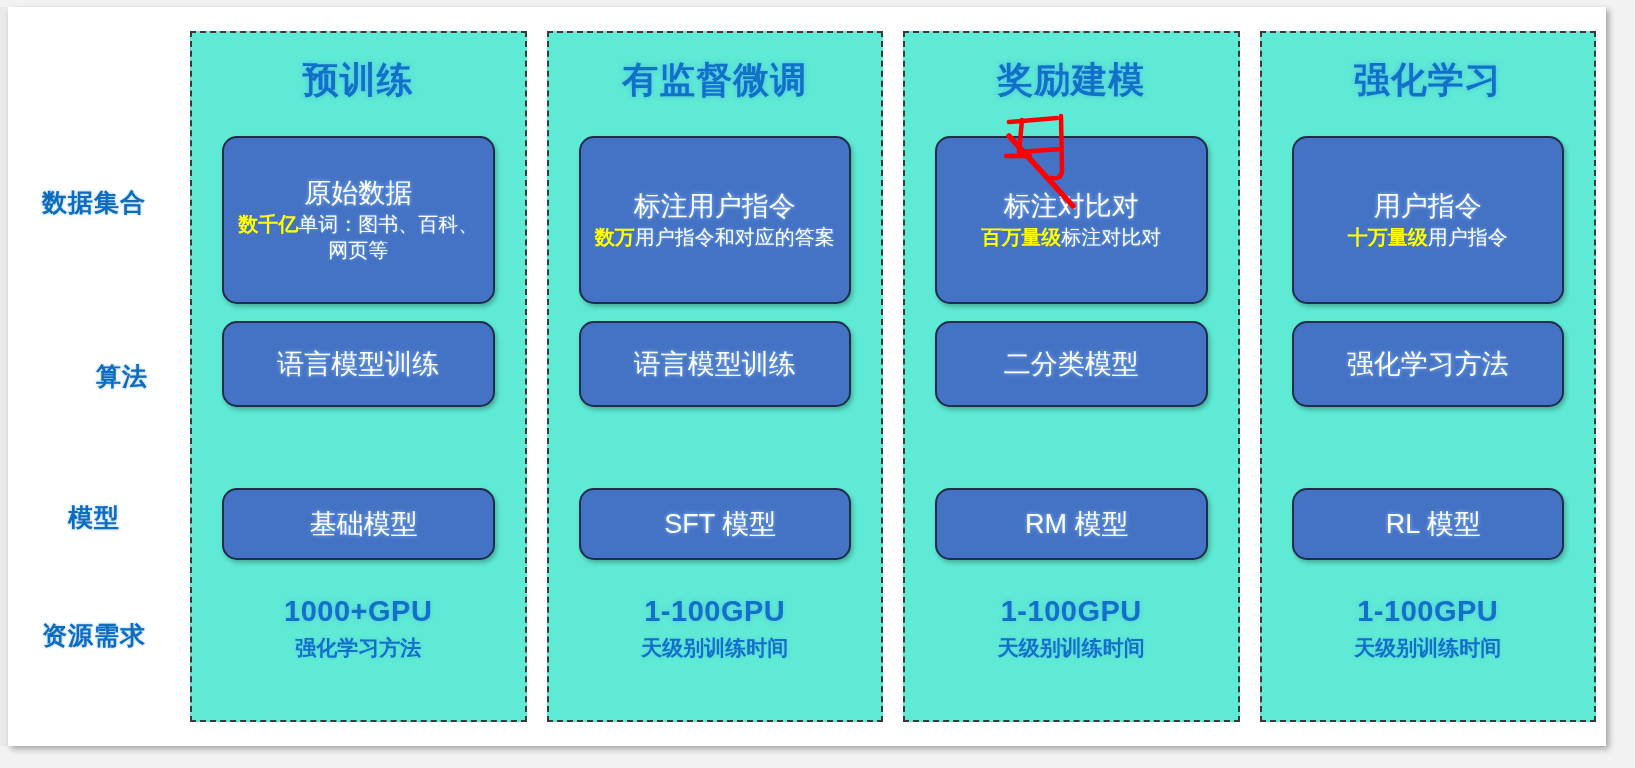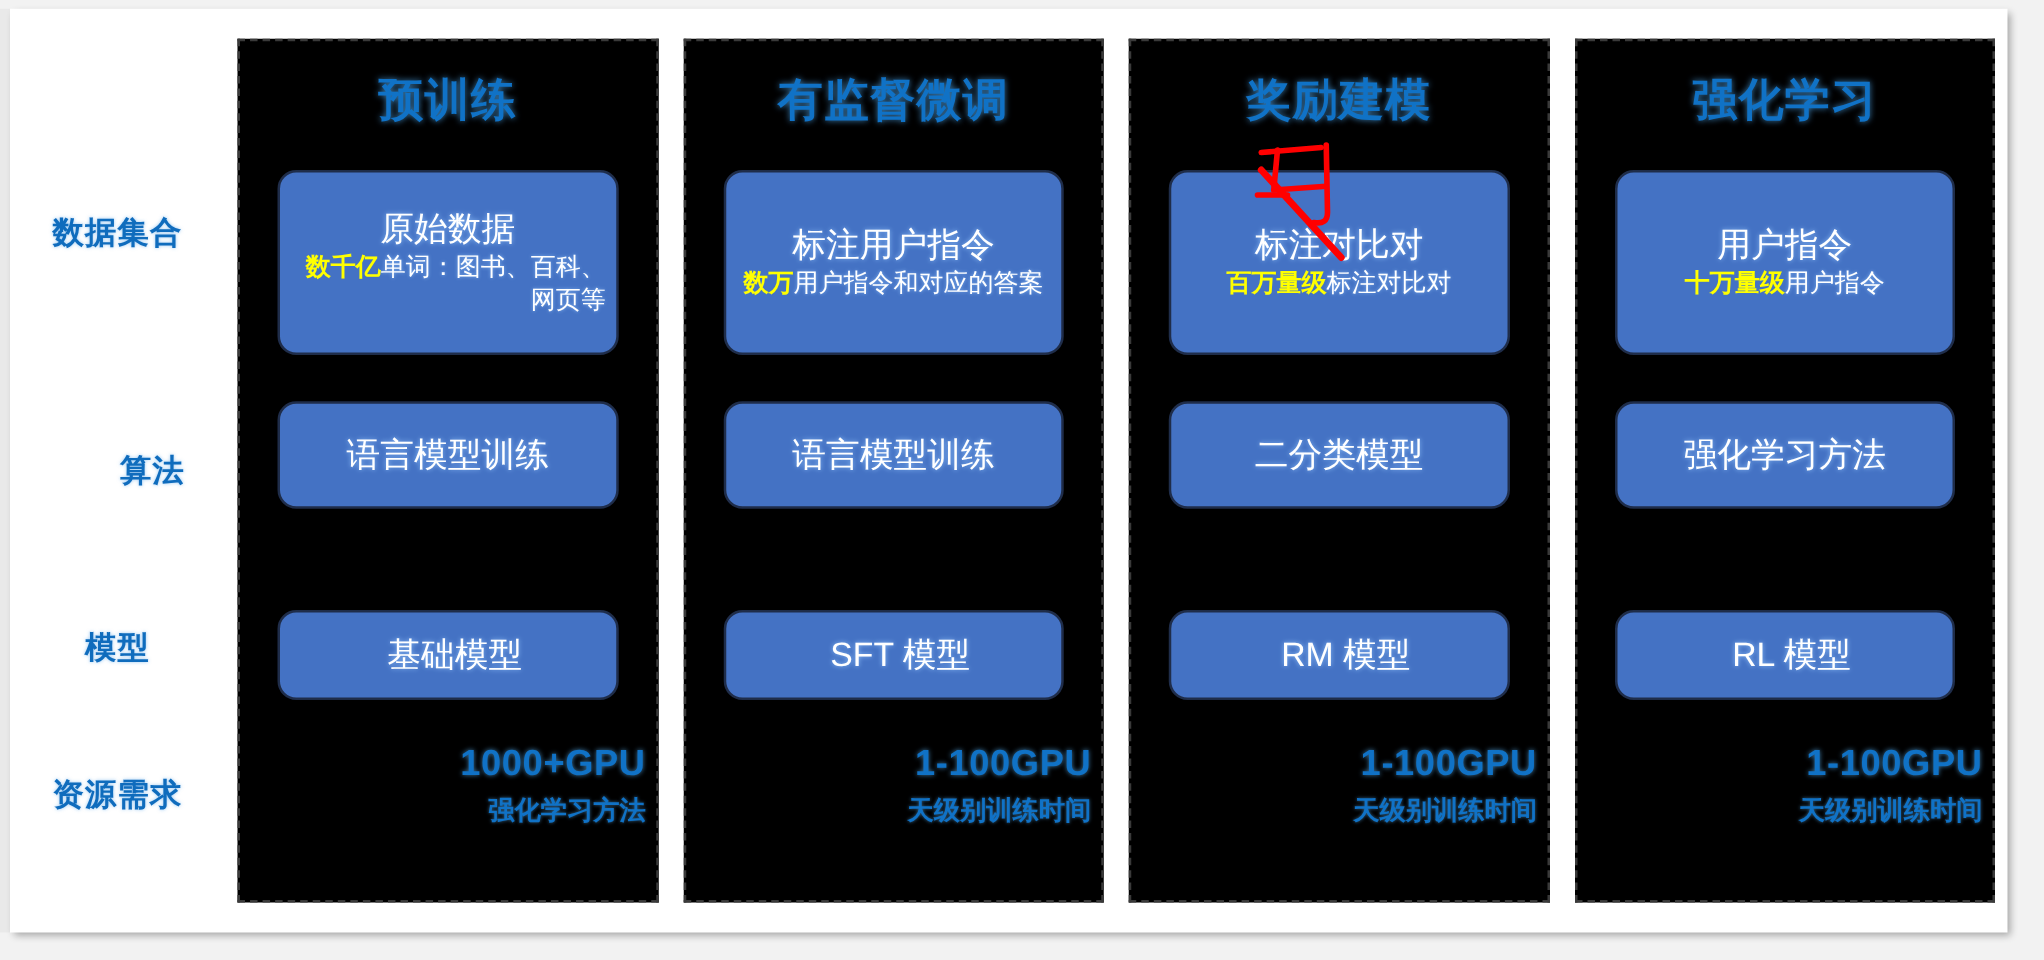--- a/index.html
+++ b/index.html
@@ -58,31 +58,31 @@
     left: 0;
     width: 172px;
     text-align: center;
     color: #0f6cbd;
     font-weight: bold;
     font-size: 25px;
     letter-spacing: 1px;
     text-shadow: 0 0 3px rgba(60,150,230,0.55);
     white-space: nowrap;
   }
-  .row-label.r0 { top: 138px; }
+  .row-label.r0 { top: 155px; }
   .row-label.r1 { top: 329px; padding-left: 28px; }
   .row-label.r2 { top: 470px; }
   .row-label.r3 { top: 588px; }
 
   
   .stage {
     grid-row: 2;
     margin: 0 10px;
     border: 2px dashed #3a3a3a;
-    background: #000000;
+    background: #5eead4;
     position: relative;
     box-sizing: border-box;
   }
   .stage-title {
     position: absolute;
     left: 0; right: 0;
     top: 23px;
     text-align: center;
     color: #1072c6;
     font-weight: bold;
@@ -101,21 +101,21 @@
     border-radius: 15px;
     box-sizing: border-box;
     color: #ffffff;
     display: flex;
     flex-direction: column;
     align-items: center;
     justify-content: center;
     box-shadow: 2px 3px 4px rgba(0,0,0,0.25);
     text-align: center;
   }
-  .card.data  { top: 103px; height: 148px; text-align: right; }
+  .card.data  { top: 103px; height: 168px; }
   .card.algo  { top: 288px; height: 86px;  }
   .card.model { top: 455px; height: 72px; padding-left: 11px;  }
 
   .card-title {
     font-size: 27px;
     line-height: 1.2;
     color: #ffffff;
     text-shadow: 0 0 4px rgba(150,200,255,0.9);
     white-space: nowrap;
   }
@@ -131,21 +131,21 @@
     color: #ffff00;
     font-weight: bold;
     text-shadow: none;
   }
 
   .resource {
     position: absolute;
     left: 8px;
     right: 8px;
     top: 562px;
-    text-align: right;
+    text-align: center;
     color: #1072c6;
   }
   .res-main {
     font-size: 29px;
     font-weight: bold;
     letter-spacing: 0.5px;
     text-shadow: 0 0 4px rgba(90,175,240,0.7);
     white-space: nowrap;
   }
   .res-sub {

